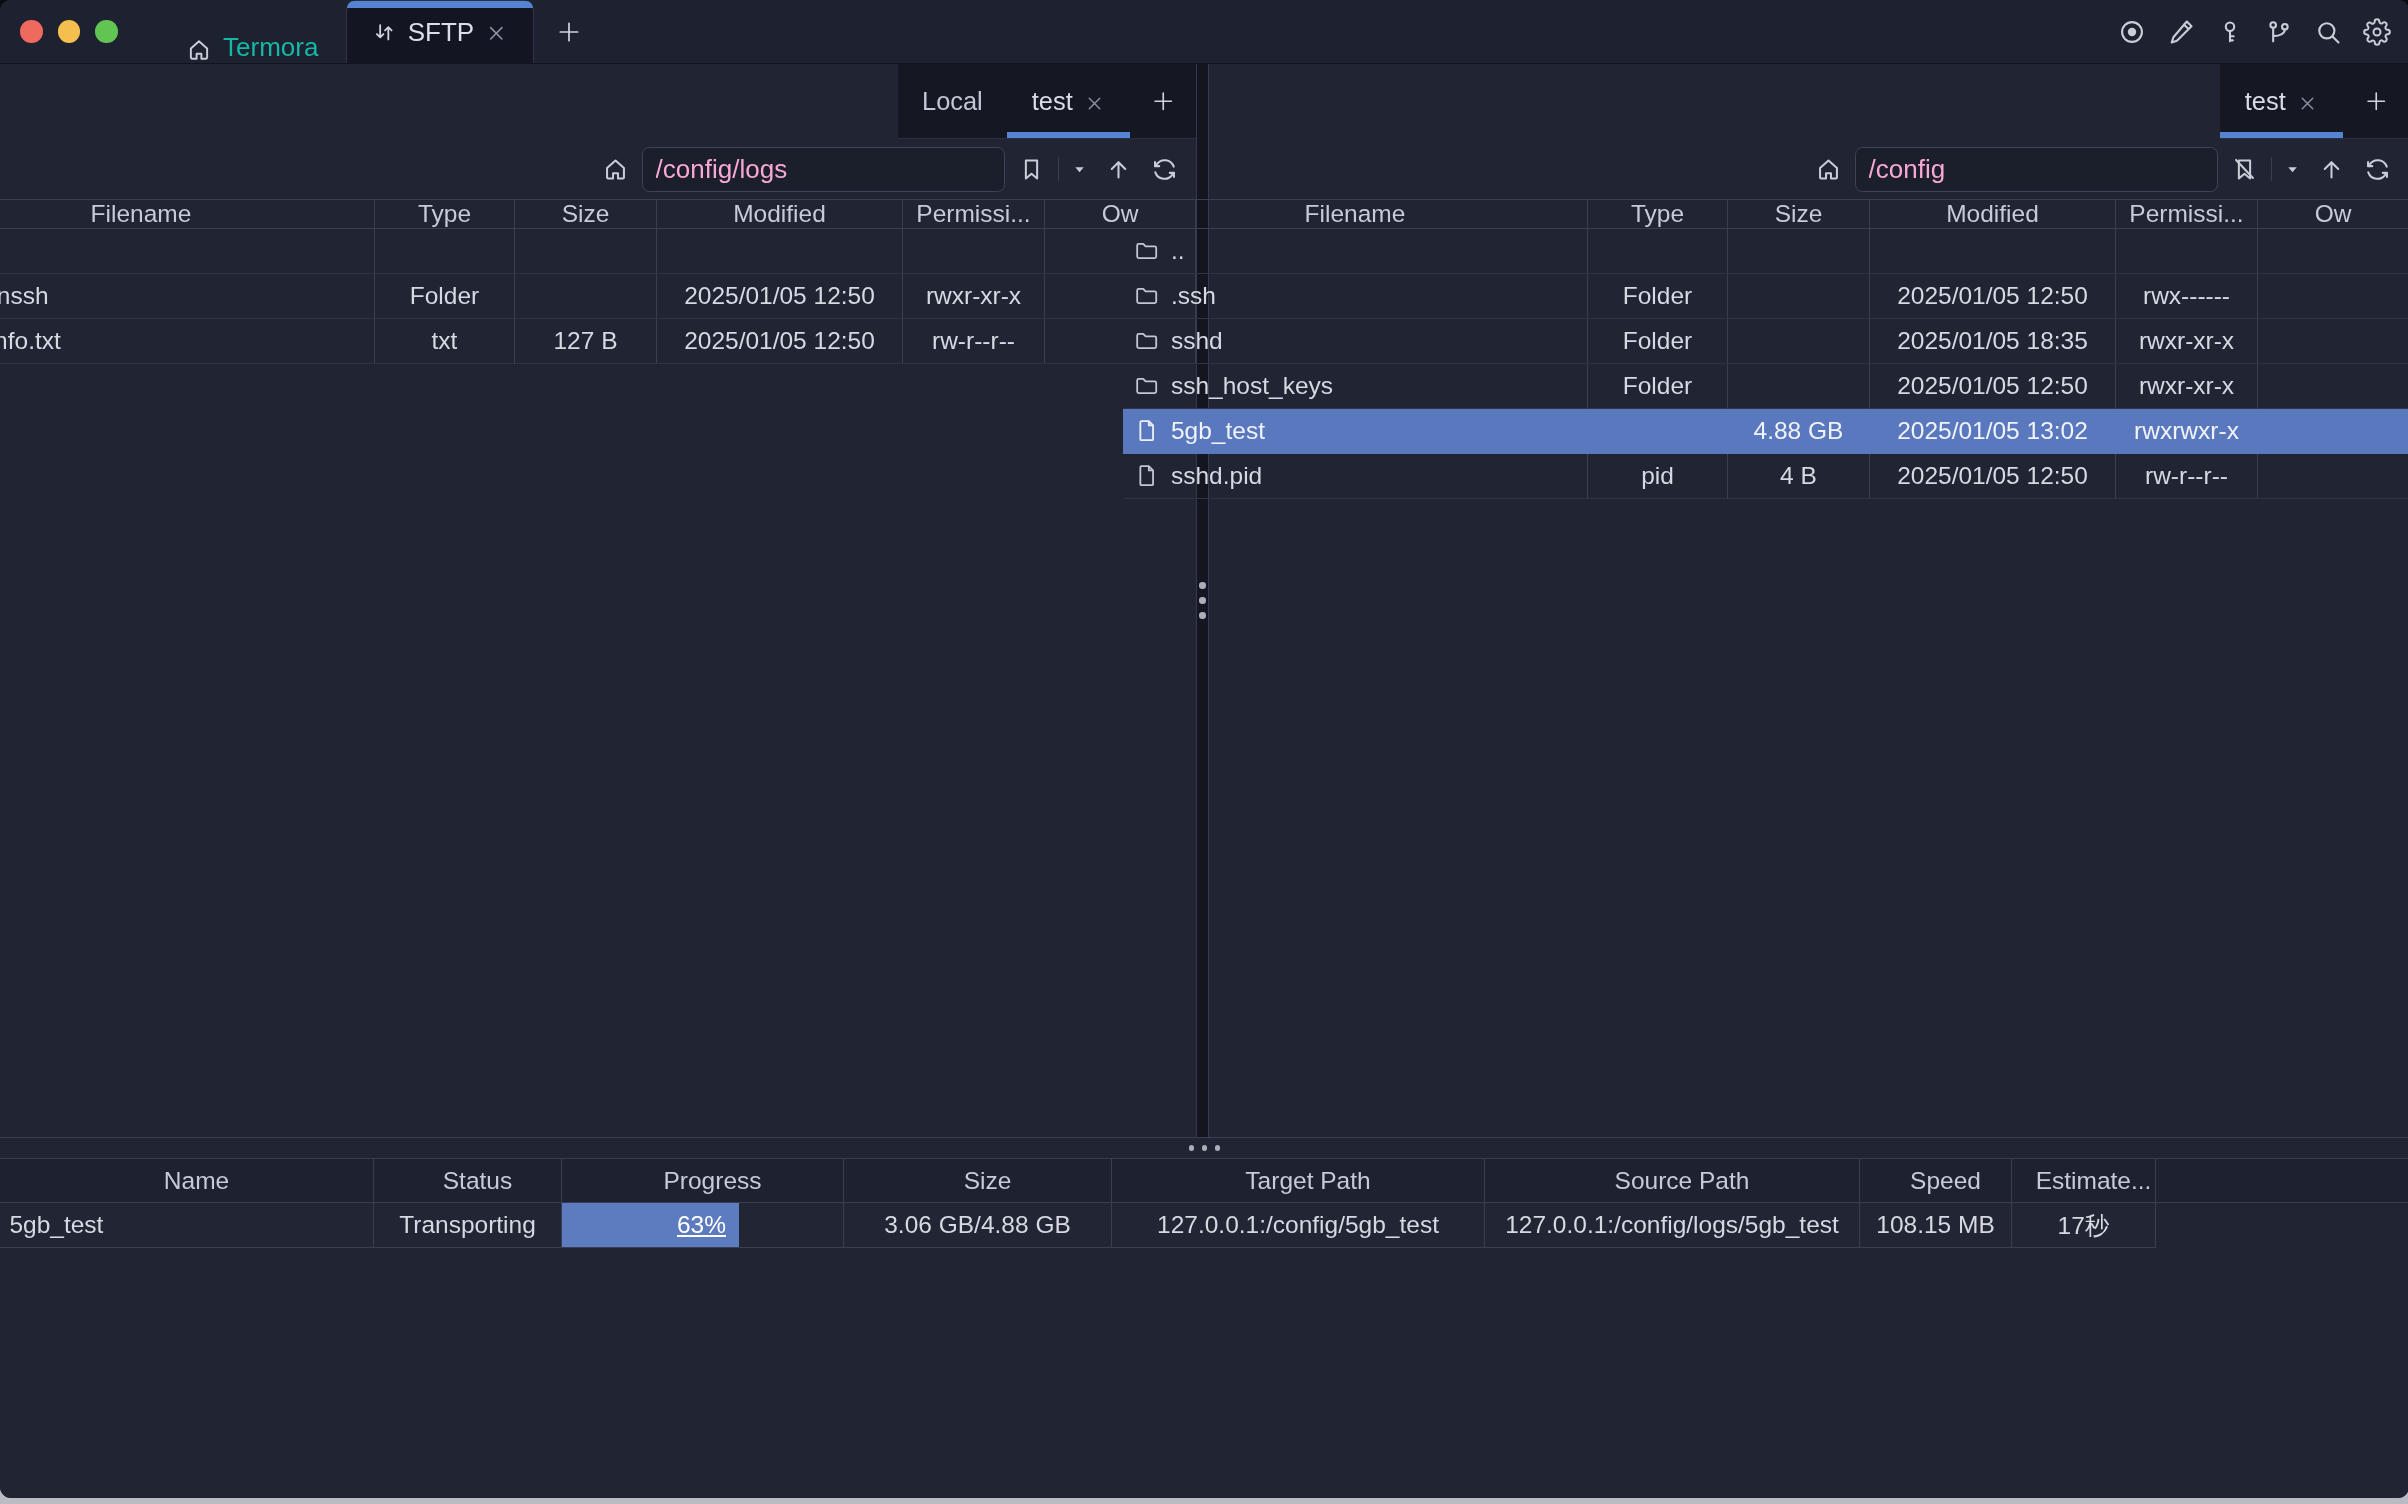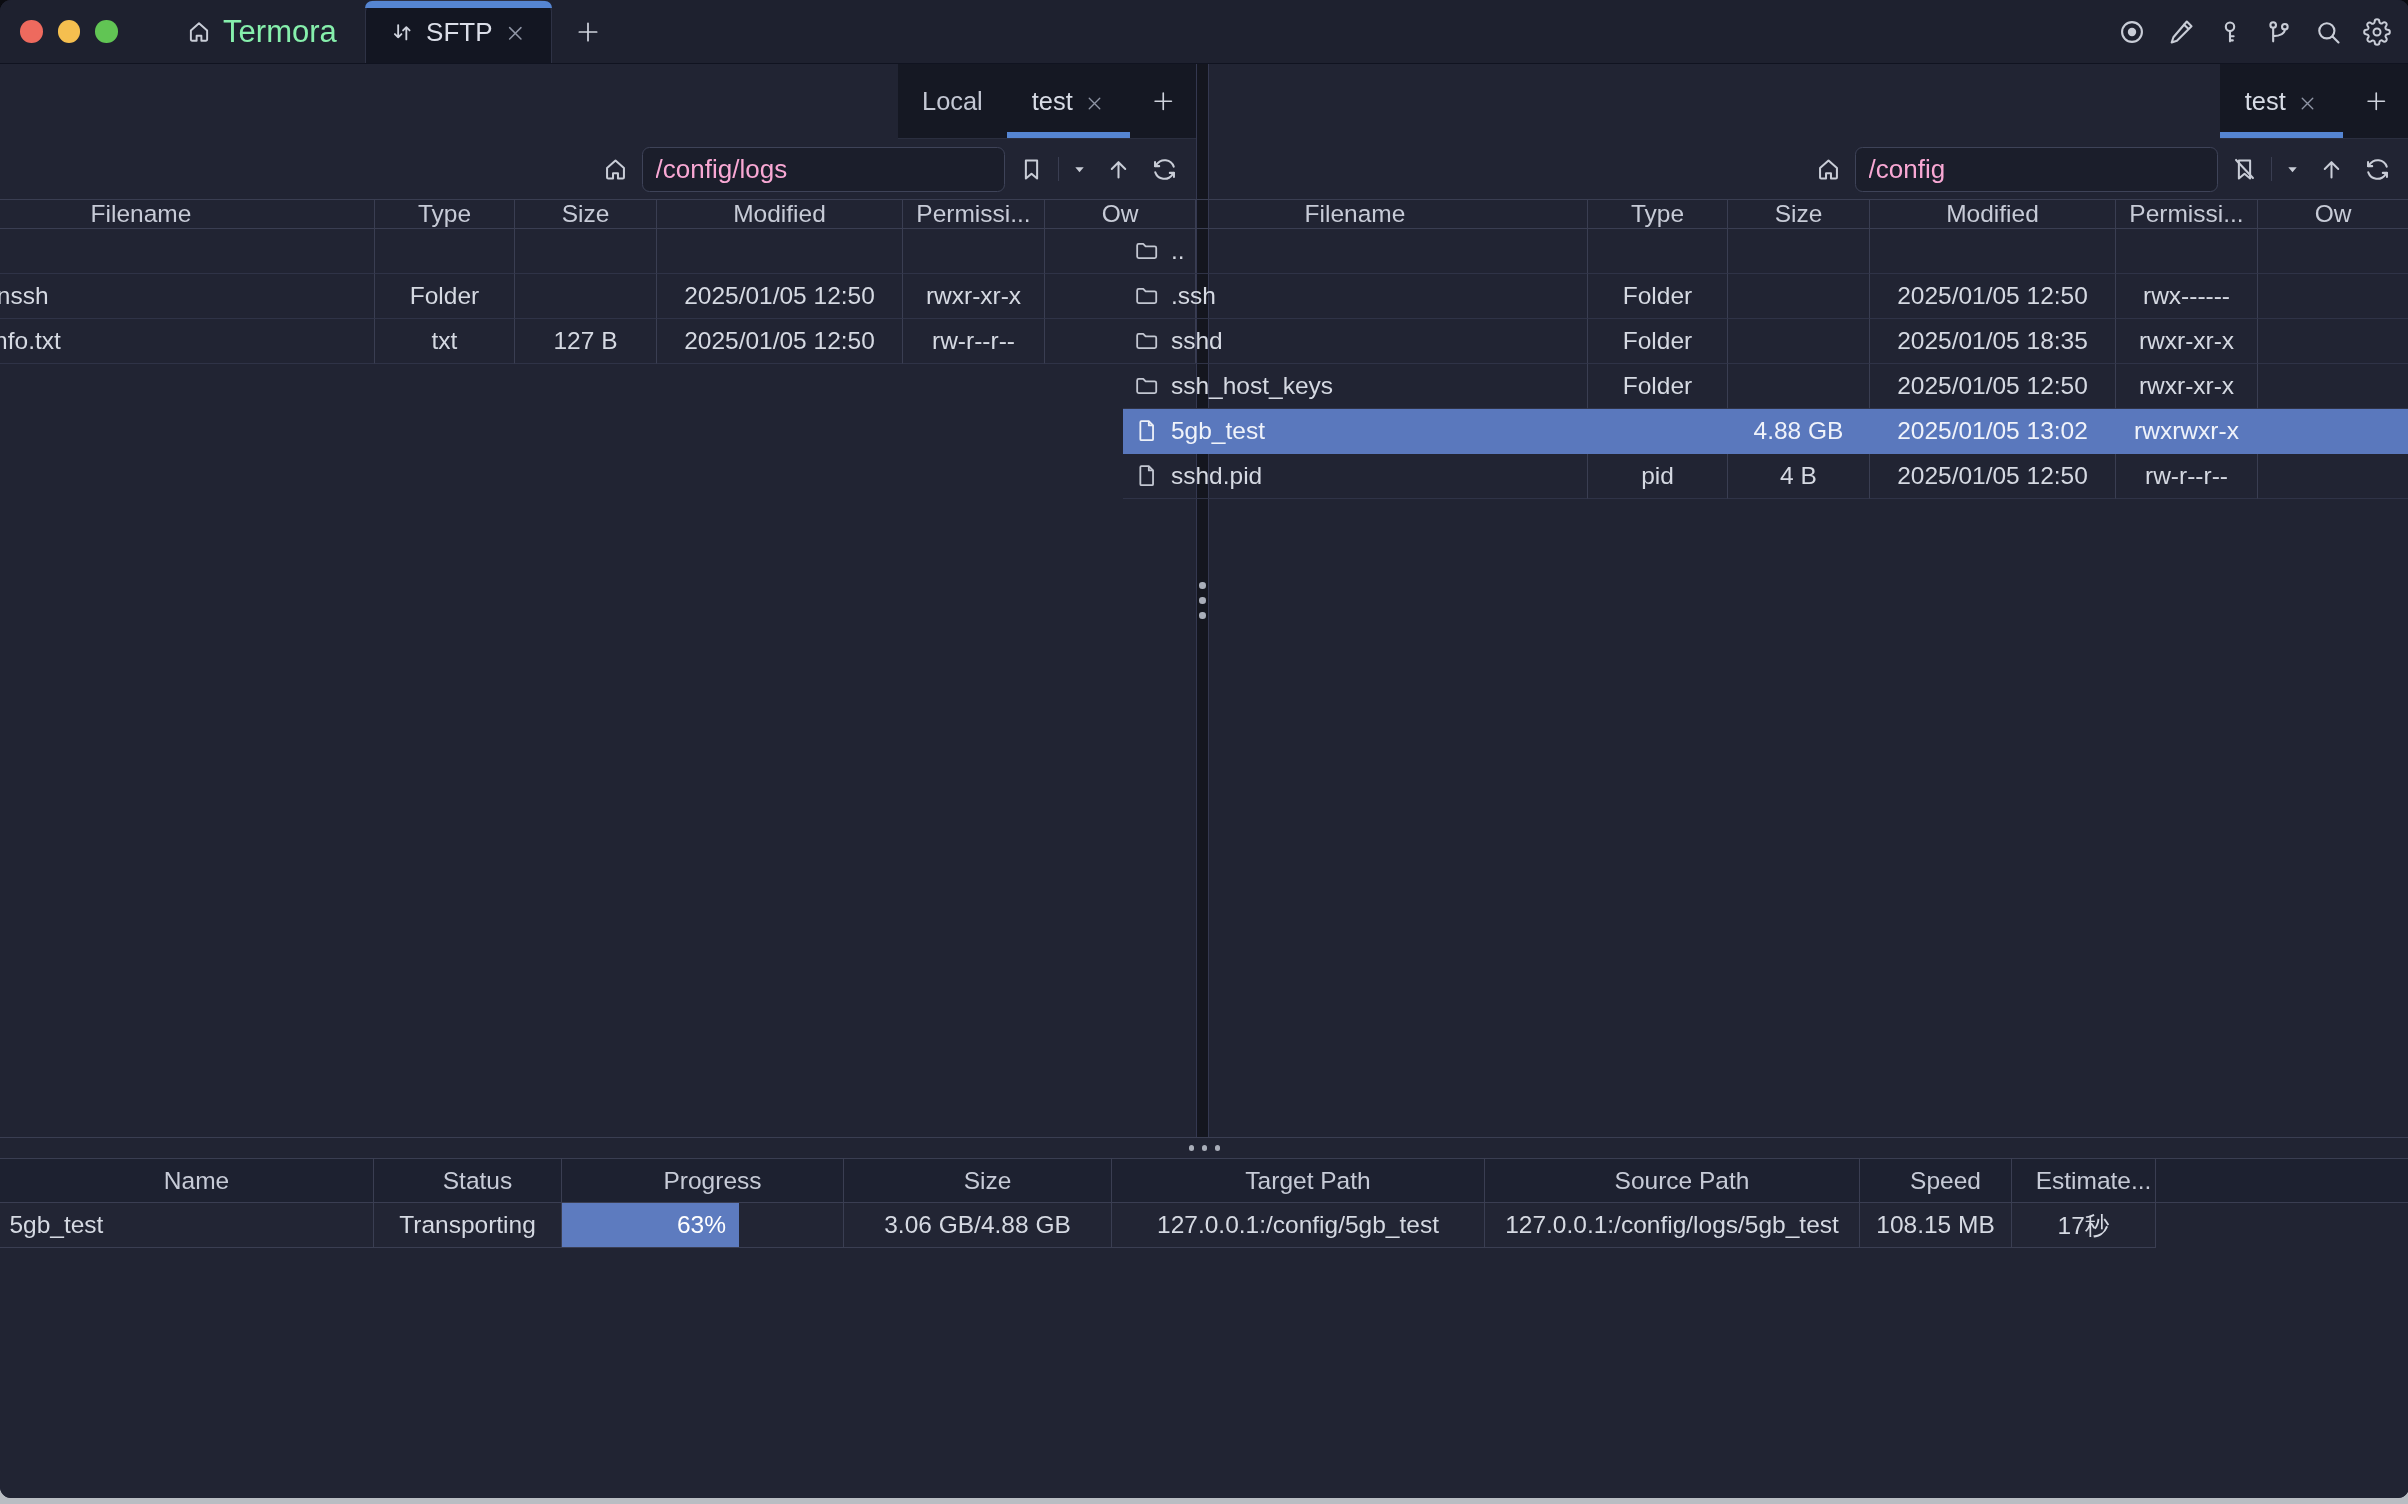--- a/index.html
+++ b/index.html
@@ -10,21 +10,21 @@
   }
   *{box-sizing:border-box;margin:0;padding:0;font-family:"Liberation Sans",sans-serif;}
   html,body{width:2409px;height:1505px;}
   body{background:linear-gradient(180deg,#0b0c11 0px,#0b0c11 1469px,#b9bdc3 1469px);overflow:hidden;}
   .window{position:absolute;left:0;top:0;width:2409px;height:1498px;border-radius:11.3px;overflow:hidden;background:var(--bg);}
 
   
   .titlebar{position:absolute;left:0;top:0;width:100%;height:64px;background:var(--title);display:flex;align-items:stretch;border-bottom:0.9px solid #101320;}
   .lights{display:flex;align-items:center;gap:15px;padding-left:20px;margin-right:40px;}
   .light{width:22.6px;height:22.6px;border-radius:50%;}
-  .apptab{display:flex;align-items:center;gap:11.3px;padding:0 28px;color:#86efac;font-size:31px;}
+  .apptab{display:flex;align-items:flex-end;gap:11.3px;padding:0 28px;color:#14b8a6;font-size:26px;}
   .apptab svg{width:26px;height:26px;color:var(--icon);}
   .sftptab{position:relative;display:flex;align-items:center;gap:11.3px;padding:0 24.5px;background:var(--tab-dark);border:0.9px solid #2e3245;border-bottom:none;border-radius:11.3px 11.3px 0 0;color:#dbdee8;font-size:26px;}
   .sftptab::before{content:"";position:absolute;top:0;left:-0.9px;right:-0.9px;height:6.6px;background:var(--accent);border-radius:11.3px 11.3px 0 0;}
   .sftptab svg.arrows{width:24.5px;height:24.5px;color:#cfd3dd;}
   .tclose{width:22.6px;height:22.6px;color:#8f95a5;}
   .tclose svg{width:100%;height:100%;}
   .tbplus{display:flex;align-items:center;padding:0 22.6px;color:#cfd3dd;}
   .tbplus svg{width:26px;height:26px;}
   .tspacer{flex:1;}
   .tools{display:flex;align-items:center;gap:15px;padding-right:15px;}
@@ -439,21 +439,21 @@
       <div class="thc">Target Path</div>
       <div class="thc">Source Path</div>
       <div class="thc">Speed</div>
       <div class="thc">Estimate...</div>
       <div class="thc filler"></div>
     </div>
     <div class="trow">
       <div class="tc name">5gb_test</div>
       <div class="tc">Transporting</div>
       <div class="tc prog">
-        <div class="progress-fill" style="width: 63%;">
+        <div class="progress-fill" style="width: 63%; text-decoration: underline;">
           <span>63%</span>
         </div>
       </div>
       <div class="tc">3.06 GB/4.88 GB</div>
       <div class="tc">127.0.0.1:/config/5gb_test</div>
       <div class="tc">127.0.0.1:/config/logs/5gb_test</div>
       <div class="tc">108.15 MB</div>
       <div class="tc">17秒</div>
       <div class="tc filler"></div>
     </div>

